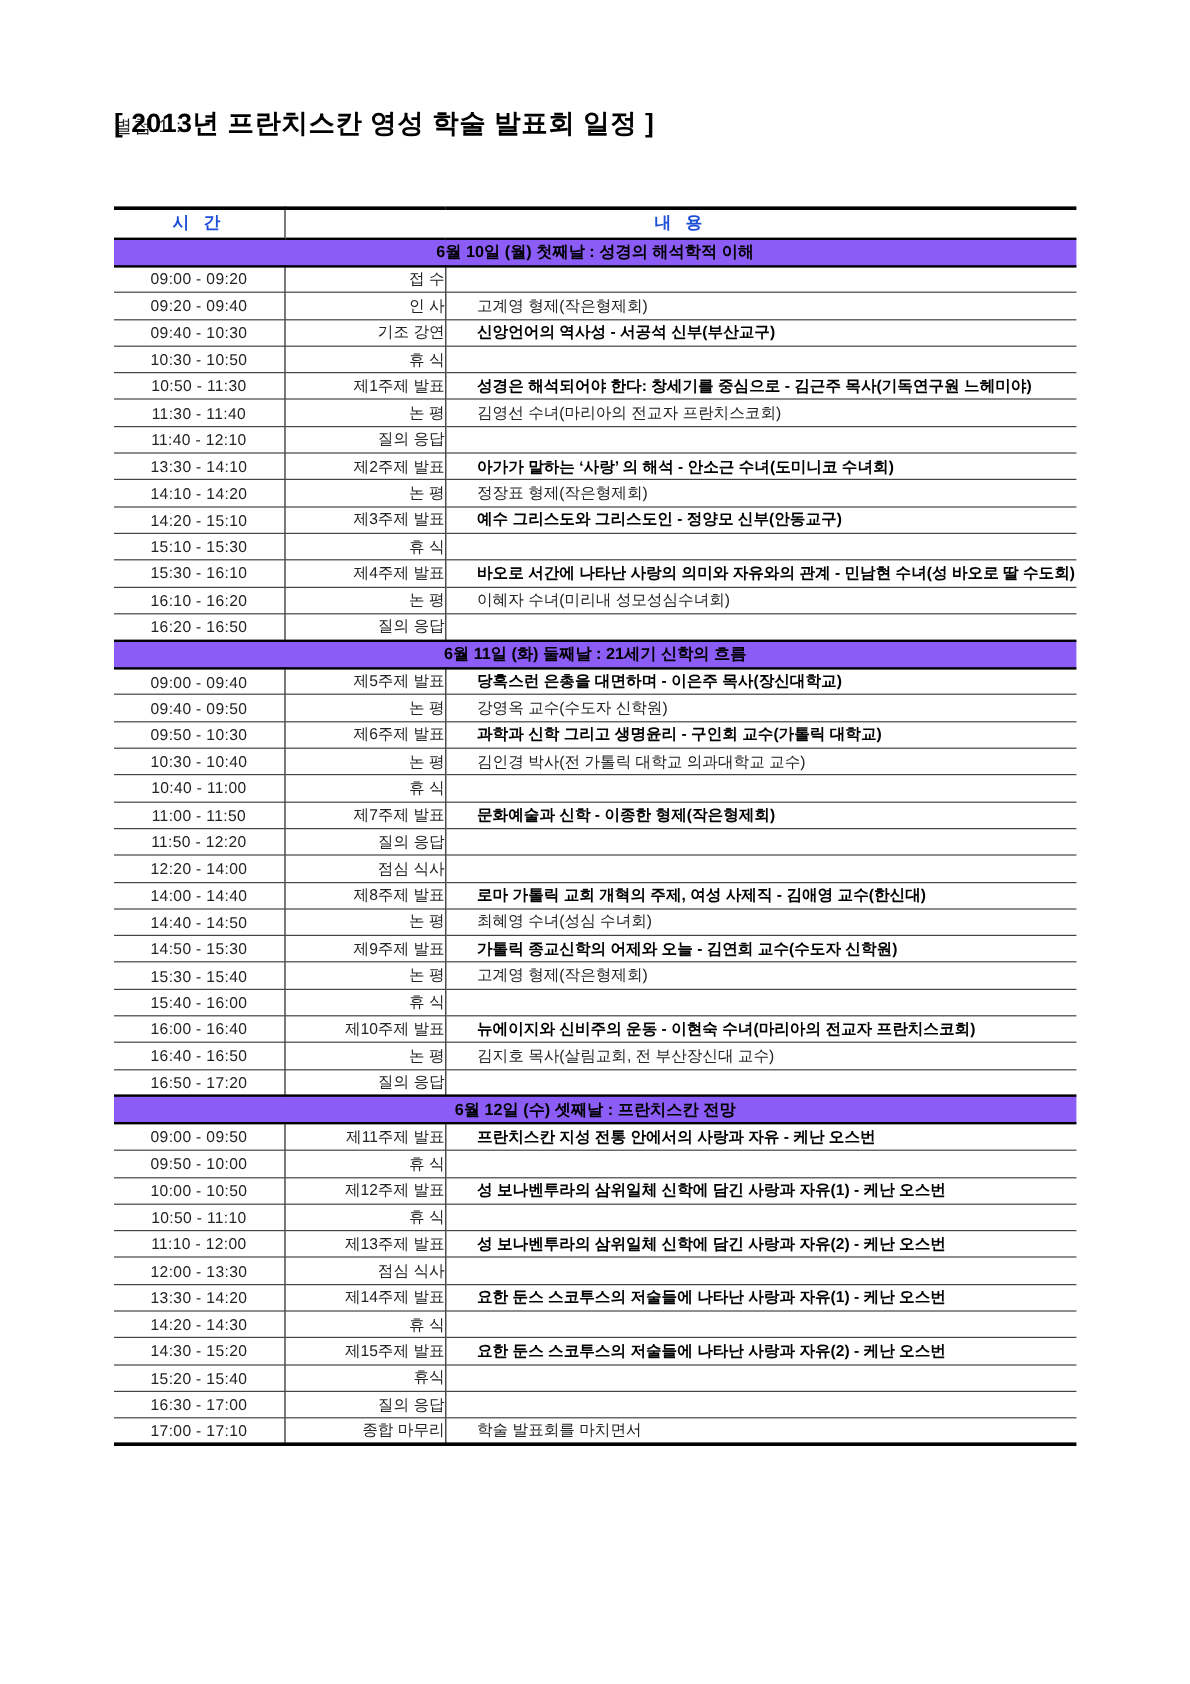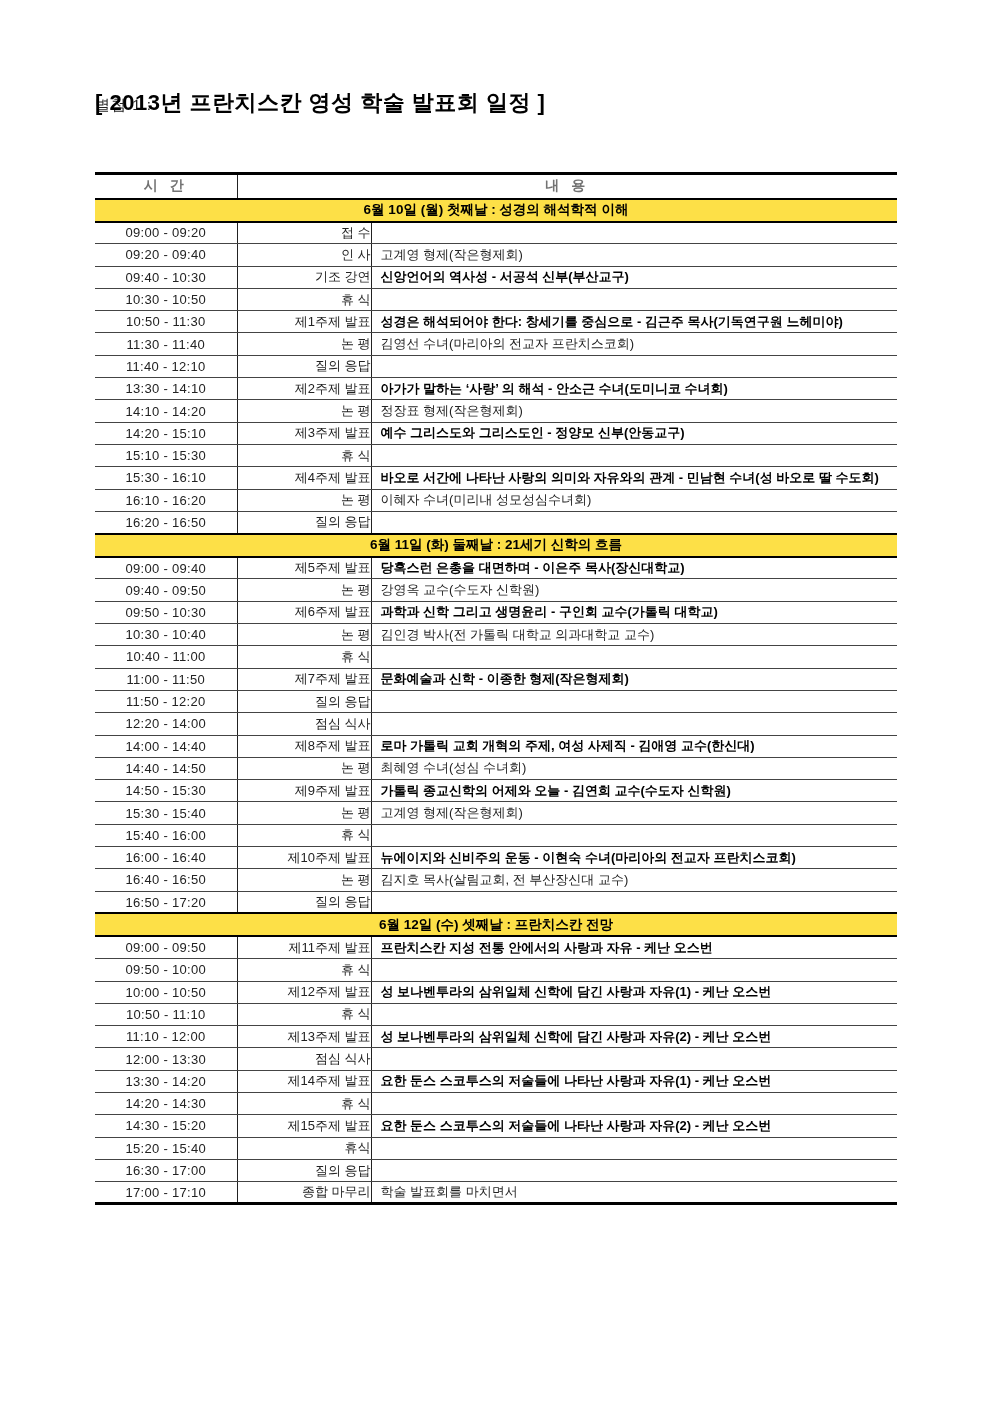--- a/index.html
+++ b/index.html
@@ -30,30 +30,30 @@
     table-layout: fixed;
     border-top: 3px solid #000;
     border-bottom: 3px solid #000;
   }
   table.schedule col.c-time { width: 142px; }
   table.schedule col.c-cat  { width: 134px; }
   table.schedule col.c-body { width: 526px; }
 
   table.schedule th {
     height: 25px;
-    font-size: 14px; font-weight: bold; color: #737373;
+    font-size: 14px; font-weight: bold; color: #1d4ed8;
     text-align: center; vertical-align: middle;
     border-bottom: 2px solid #000;
     letter-spacing: 4px;
   }
   th.th-time { border-right: 1px solid #222; }
 
   tr.section-row td {
     height: 23px;
-    background: #fde047;
+    background: #8b5cf6;
     font-size: 13.5px; font-weight: bold; color: #000;
     text-align: center; vertical-align: middle;
     border-top: 2px solid #000;
     border-bottom: 2px solid #000;
   }
 
   tr.body-row td {
     height: 22.3px;
     font-size: 13px; color: #222;
     vertical-align: middle;
@@ -62,21 +62,21 @@
   }
   tr.body-row td.time-cell {
     text-align: center;
     border-right: 1px solid #222;
     letter-spacing: 0.3px;
   }
   tr.body-row td.cat-cell {
     text-align: right;
     border-right: 1px solid #222;
   }
-  tr.body-row td.content-cell { text-align: left; padding-left: 9px; text-decoration: underline; }
+  tr.body-row td.content-cell { text-align: left; padding-left: 26px; text-decoration: underline; }
   tr.body-row td.content-cell.bold { font-weight: bold; color: #000; }
   td.content-cell span.fit { display: inline-block; white-space: nowrap; transform-origin: left center; }
 </style>
 </head>
 <body>
 
 <div class="page">
 
   <div class="doc-header">
     <span class="attach-label">별첨 1 :</span>

